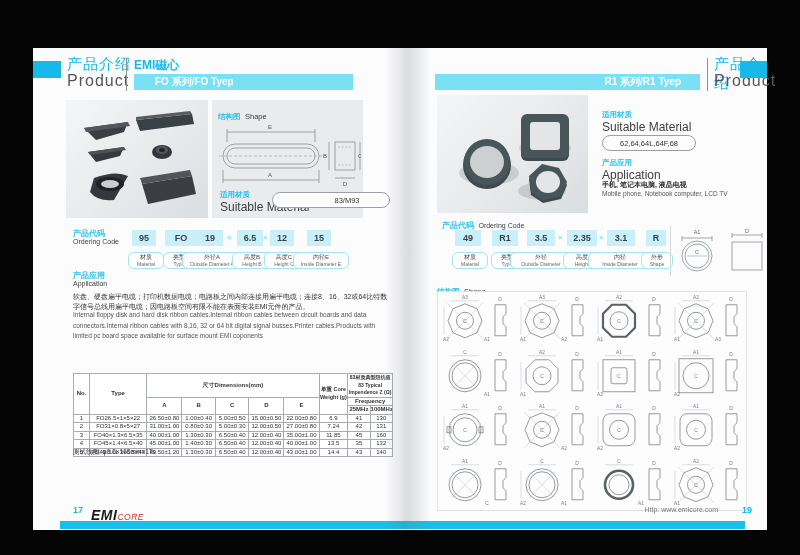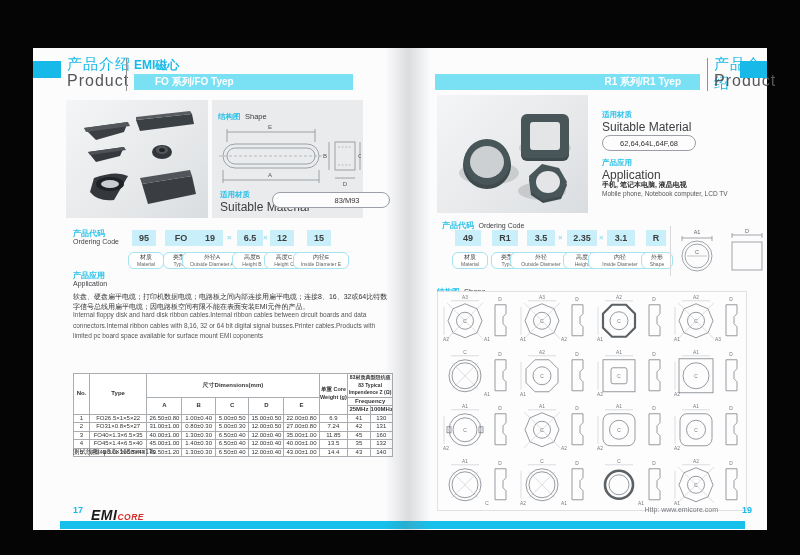--- a/index.html
+++ b/index.html
@@ -28,21 +28,21 @@
   .oc-pill .en{font-size:5.5px;color:#666;display:block;line-height:6px;transform:scale(0.92);}
   .app-cn{font-size:7px;color:#333;line-height:10px;}
   .app-en{font-size:6.5px;color:#555;line-height:10.5px;}
   .tbl-title{background:#b9ecf8;color:#2e3133;font-weight:bold;font-size:8px;text-align:center;line-height:14px;}
   table.dim{border-collapse:collapse;width:320px;table-layout:fixed;}
   table.dim th,table.dim td{border:0.8px solid #a9adb1;font-size:6px;color:#333;text-align:center;padding:0;line-height:7.5px;background:#fff;overflow:hidden;}
   table.dim th{font-weight:bold;}
   .footnote{font-size:6.5px;color:#333;}
   .pageno{color:#17b9e8;font-weight:bold;font-size:9px;}
   .logo-emi{color:#1c1c1c;font-weight:bold;font-style:italic;font-size:14px;letter-spacing:0.5px;}
-  .logo-core{color:#d22b26;font-weight:bold;font-style:italic;font-size:8.5px;letter-spacing:0.5px;}
+  .logo-core{color:#d22b26;font-weight:normal;font-style:italic;font-size:8.5px;letter-spacing:0.5px;}
   .url{color:#77797c;font-size:7px;}
   .bar{background:#17c0ea;}
   .grid-cell{position:absolute;border-right:1px solid #dfe1e3;border-bottom:1px solid #dfe1e3;background:#fdfdfe;}
   .shape-hd-cn{color:#2cc3ea;font-weight:bold;font-size:7.5px;display:inline;}
   .shape-hd-en{color:#3c3e40;font-size:7.5px;display:inline;}
 </style>
 </head>
 <body>
 
 <div class="spread">

